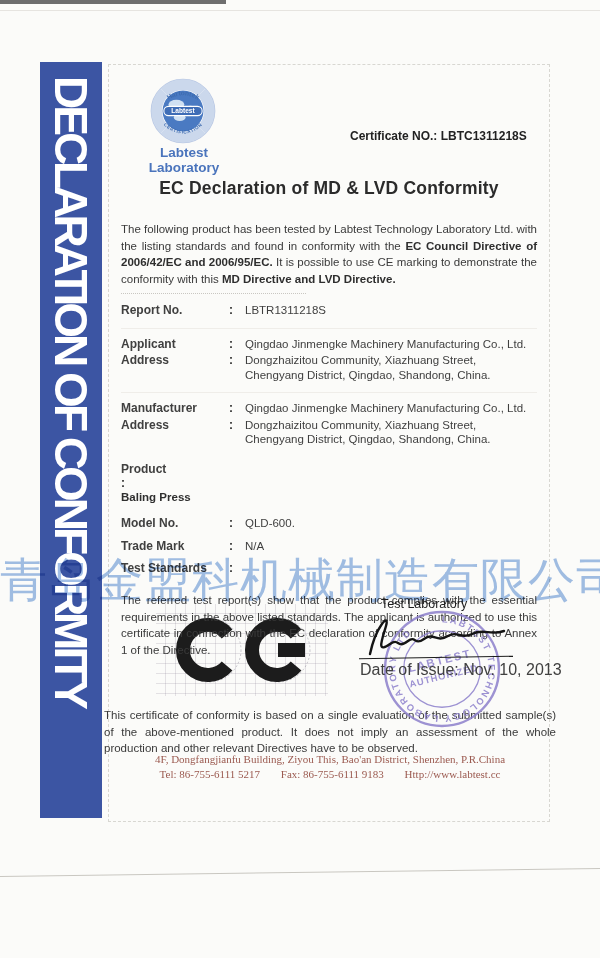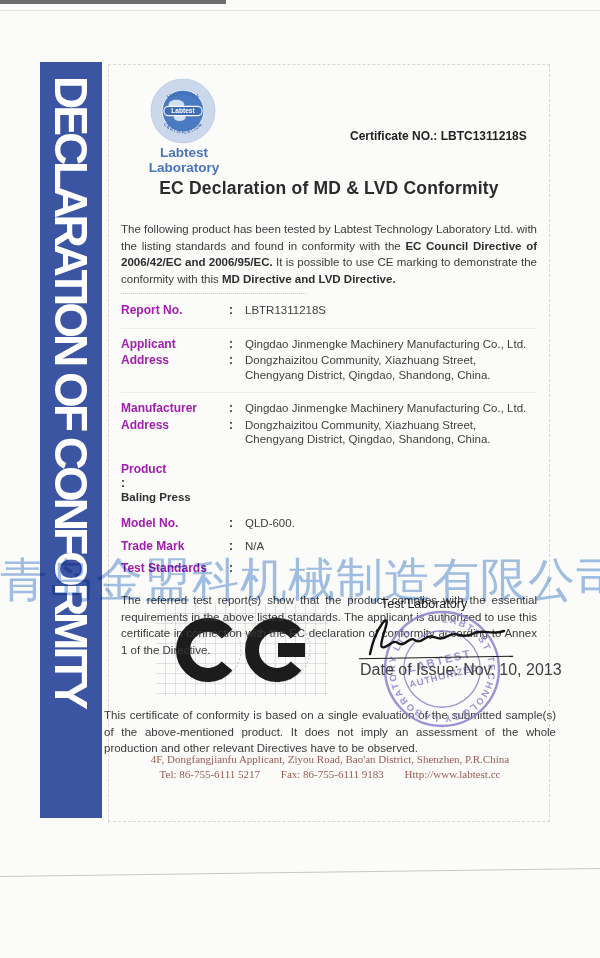--- a/index.html
+++ b/index.html
@@ -36,21 +36,21 @@
   .title{position:absolute;left:118px;top:178px;width:422px;text-align:center;
     font-size:17.5px;font-weight:bold;color:#2b2b2b;letter-spacing:.2px;}
 
   .content{position:absolute;left:121px;top:221px;width:416px;z-index:1;}
   .para{font-size:11.5px;line-height:16.5px;text-align:justify;color:#3a3a3a;}
   .para b{color:#2e2e2e;}
   .sep-dotted{border-top:1px dotted #c9c7c2;width:185px;margin-top:6px;}
 
   .frow{display:flex;margin-top:9px;}
   .frow.hairline{border-top:1px solid #efede9;padding-top:8px;margin-top:10px;}
-  .flabel{width:108px;font-size:12px;font-weight:bold;color:#a21caf;flex-shrink:0;}
+  .flabel{width:108px;font-size:12px;font-weight:bold;color:#404040;flex-shrink:0;}
   .fcolon{width:16px;font-size:12px;font-weight:bold;color:#2f2f2f;flex-shrink:0;}
   .fvalue{font-size:11.5px;color:#3f3f3f;line-height:14.5px;}
   .fvalue.bold{font-weight:bold;color:#2f2f2f;}
   .std-line{display:flex;}
   .std-code{width:36px;font-size:11.5px;}
   .statement{margin-top:17px;}
 
   
   .watermark{position:absolute;left:0;top:549px;width:600px;z-index:5;
     font-size:47px;letter-spacing:1px;white-space:nowrap;
@@ -223,21 +223,21 @@
 
   <svg class="signature" viewBox="0 0 164 54">
     <path d="M14,48 C20,20 34,6 30,20 C26,34 20,48 34,38 C44,31 40,44 52,35 C60,29 58,40 68,33 C78,26 80,37 92,30 C102,24 104,34 116,28 C128,22 134,30 148,25" fill="none" stroke="#141414" stroke-width="2.4" stroke-linecap="round"></path>
   </svg>
   <div class="sig-line"></div>
   <div class="date-issue">Date of Issue: Nov. 10, 2013</div>
 
   <div class="disclaimer para">This certificate of conformity is based on a single evaluation of the submitted sample(s) of the above-mentioned product. It does not imply an assessment of the whole production and other relevant Directives have to be observed.</div>
 
   <div class="footer">
-    <div>4F, Dongfangjianfu Applicant, Ziyou Road, Bao'an District, Shenzhen, P.R.China</div>
+    <div>4F, Dongfangjianfu Building, Ziyou This, Bao'an District, Shenzhen, P.R.China</div>
     <div class="contacts">
       <span>Tel: 86-755-6111 5217</span>
       <span>Fax: 86-755-6111 9183</span>
       <span>Http://www.labtest.cc</span>
     </div>
   </div>
 
   <div class="paper-bottom-edge"></div>
 
 </div>

